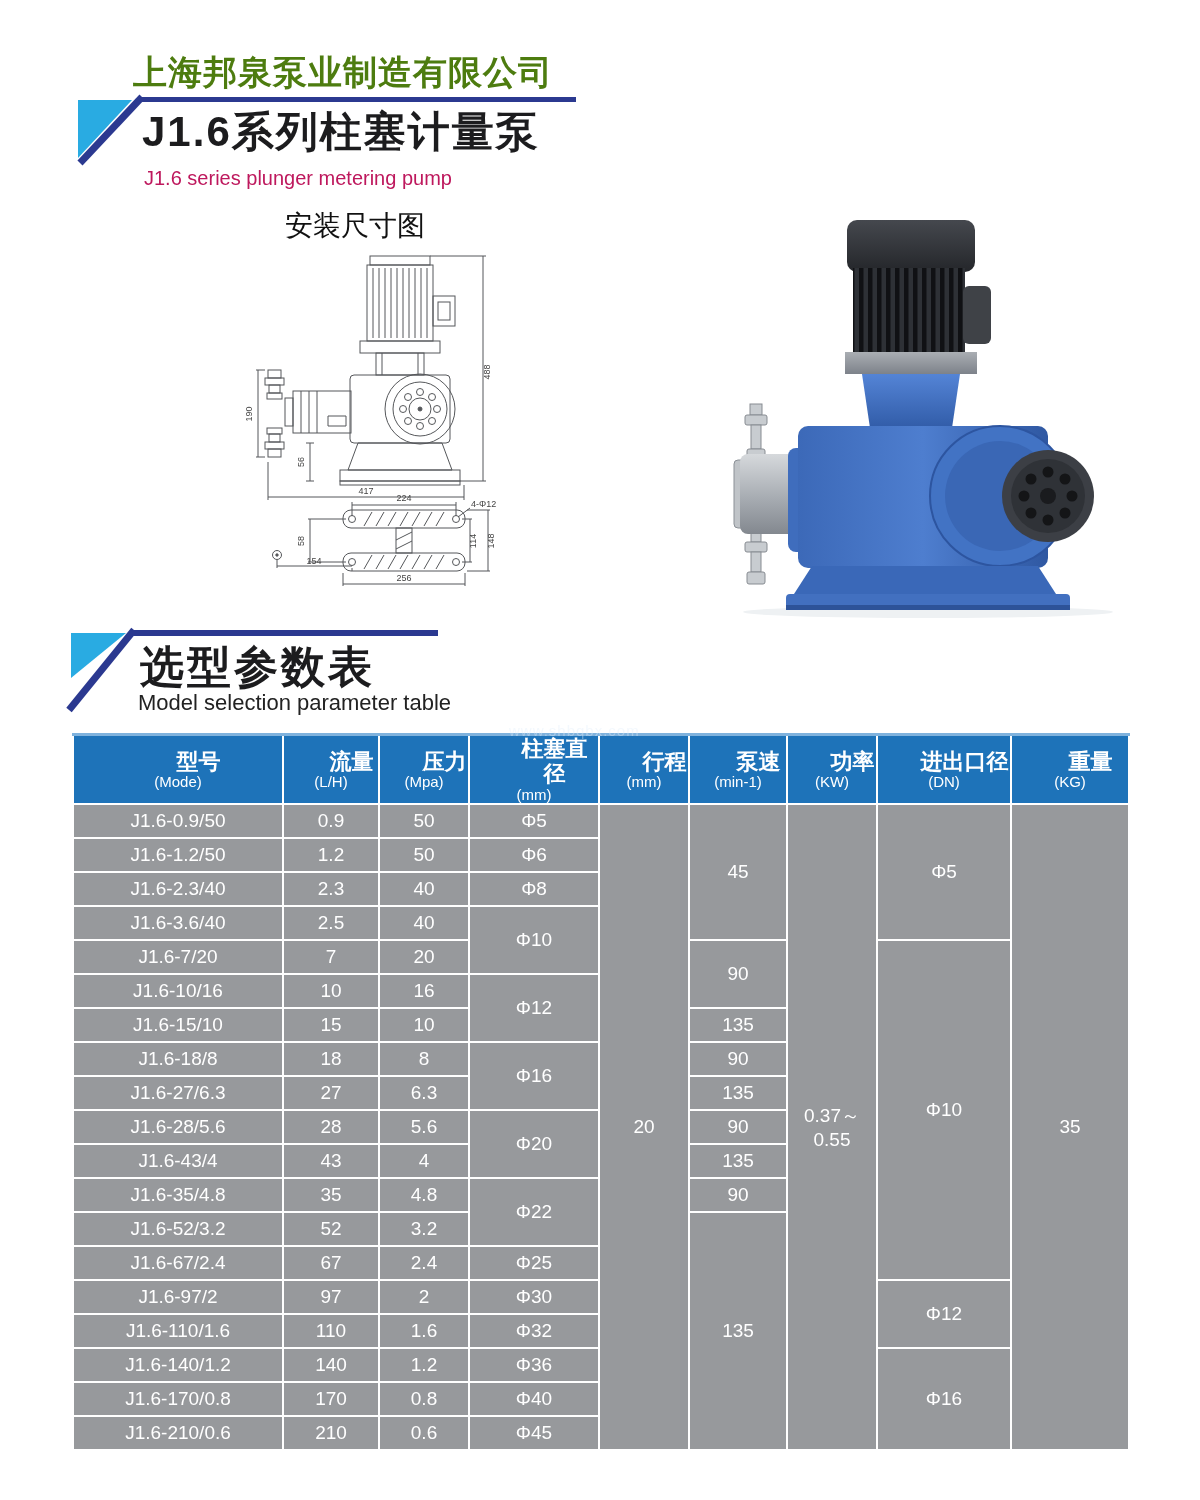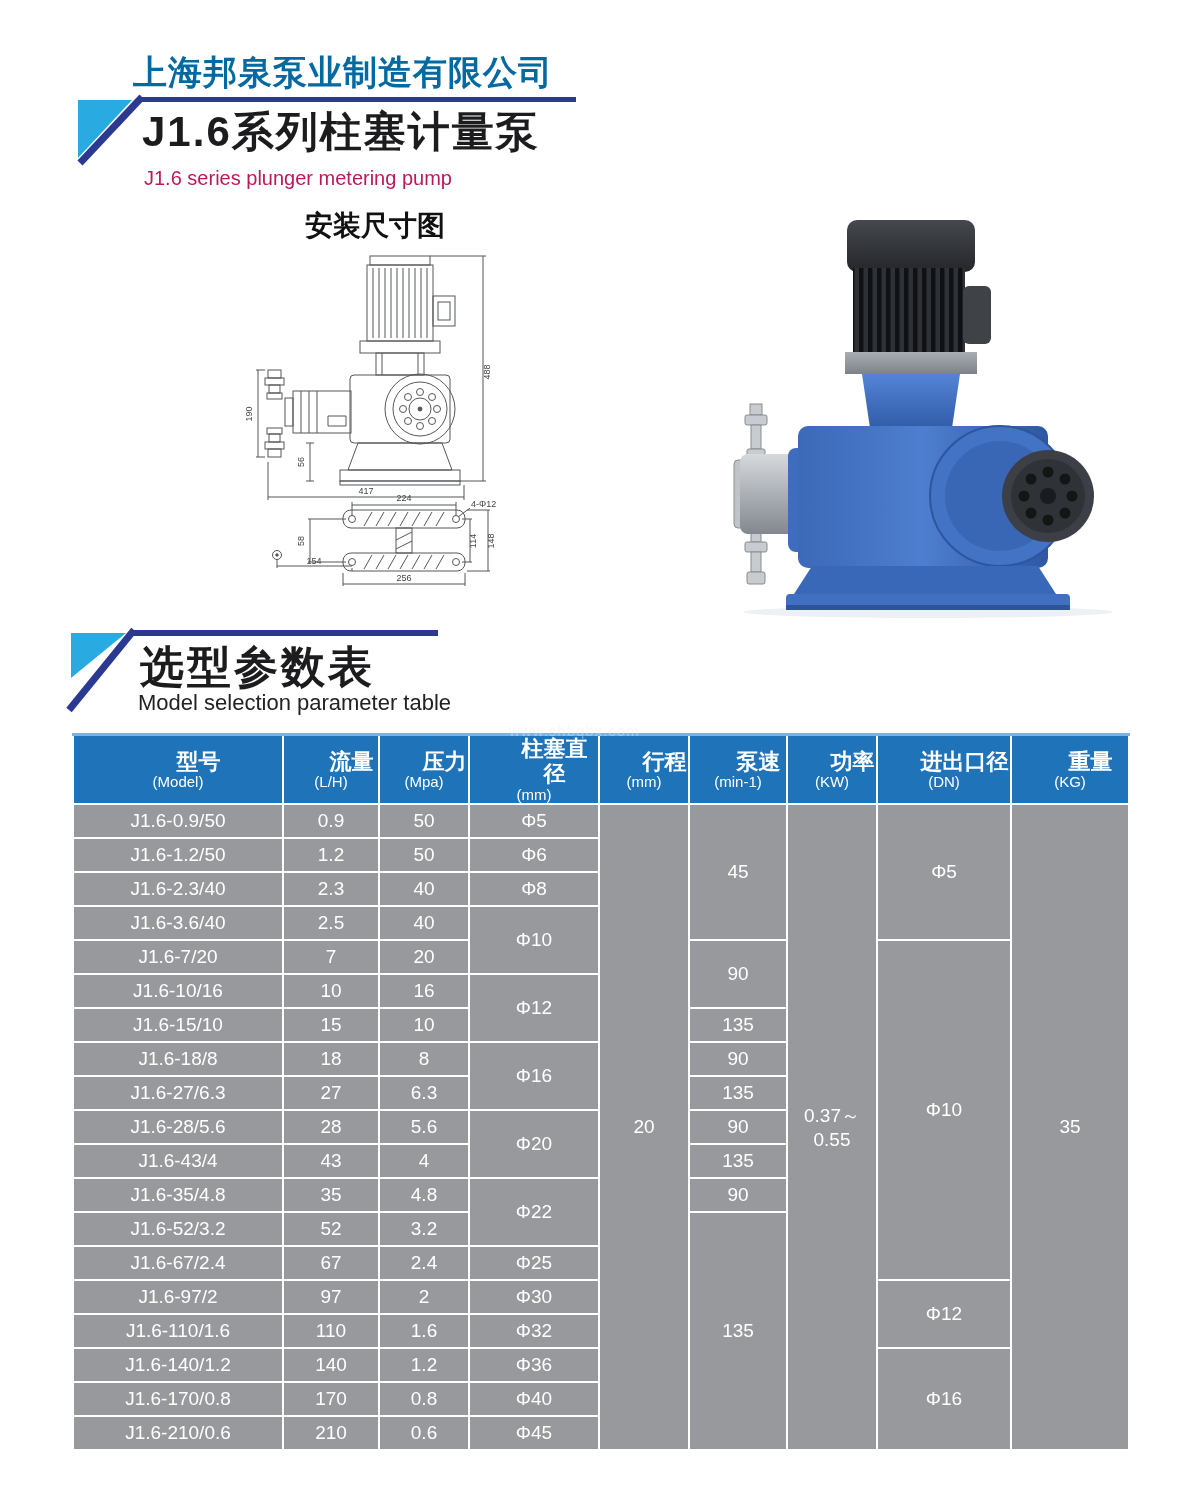--- a/index.html
+++ b/index.html
@@ -2,24 +2,24 @@
 <html><head>
 <meta charset="utf-8">
 <style>
   html,body{margin:0;padding:0;}
   body{
     width:1200px;height:1500px;position:relative;background:#ffffff;
     font-family:"Liberation Sans","DejaVu Sans",sans-serif;overflow:hidden;
   }
   .abs{position:absolute;}
   
-  .company{left:133px;top:50px;font-size:34px;font-weight:bold;color:#0369a1;letter-spacing:1px;white-space:nowrap;}
+  .company{left:133px;top:50px;font-size:34px;font-weight:bold;color:#4d7c0f;letter-spacing:1px;white-space:nowrap;}
   .title-zh{left:142px;top:104px;font-size:42px;font-weight:bold;color:#1c1c1e;letter-spacing:2px;white-space:nowrap;}
   .title-en{left:144px;top:167px;font-size:20px;color:#be185d;white-space:nowrap;}
-  .drawing-title{left:285px;top:207px;width:180px;text-align:center;font-size:28px;font-weight:bold;color:#111;}
+  .drawing-title{left:285px;top:207px;width:180px;font-size:28px;font-weight:normal;color:#111;}
   
   .sec-title-zh{left:140px;top:638px;font-size:44px;font-weight:bold;color:#1c1c1e;letter-spacing:3px;white-space:nowrap;}
   .sec-title-en{left:138px;top:690px;font-size:22px;color:#222;white-space:nowrap;}
   
   table.params{
     border-collapse:collapse;table-layout:fixed;width:1056px;
     position:absolute;left:72px;top:733px;
   }
   table.params th,table.params td{
     border:2px solid #ffffff;text-align:center;vertical-align:middle;
@@ -238,21 +238,21 @@
       <col style="width:90px">
       <col style="width:98px">
     <col style="width:90px">
       <col style="width:134px">
       <col style="width:118px">
   </colgroup>
   <thead>
     <tr>
         <th>
           <div class="zh">型号</div>
-          <div class="sub">(Model)</div>
+          <div class="sub">(Mode)</div>
         </th>
         <th>
           <div class="zh">流量</div>
           <div class="sub">(L/H)</div>
         </th>
         <th>
           <div class="zh">压力</div>
           <div class="sub">(Mpa)</div>
         </th>
         <th>

